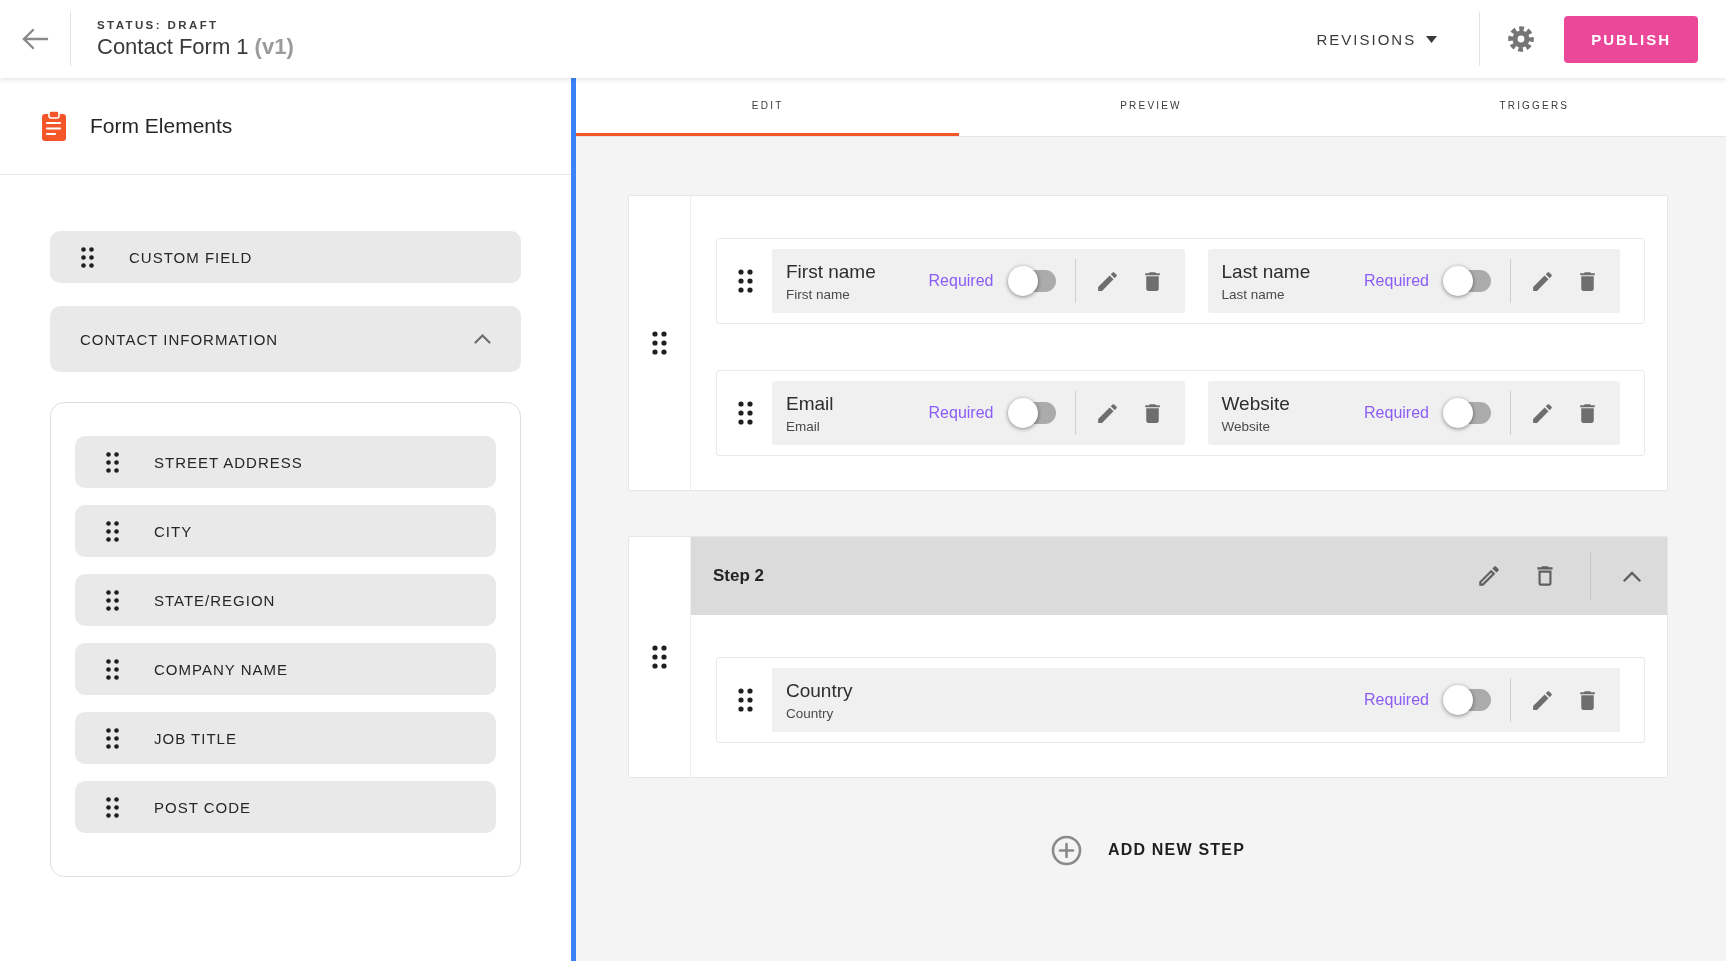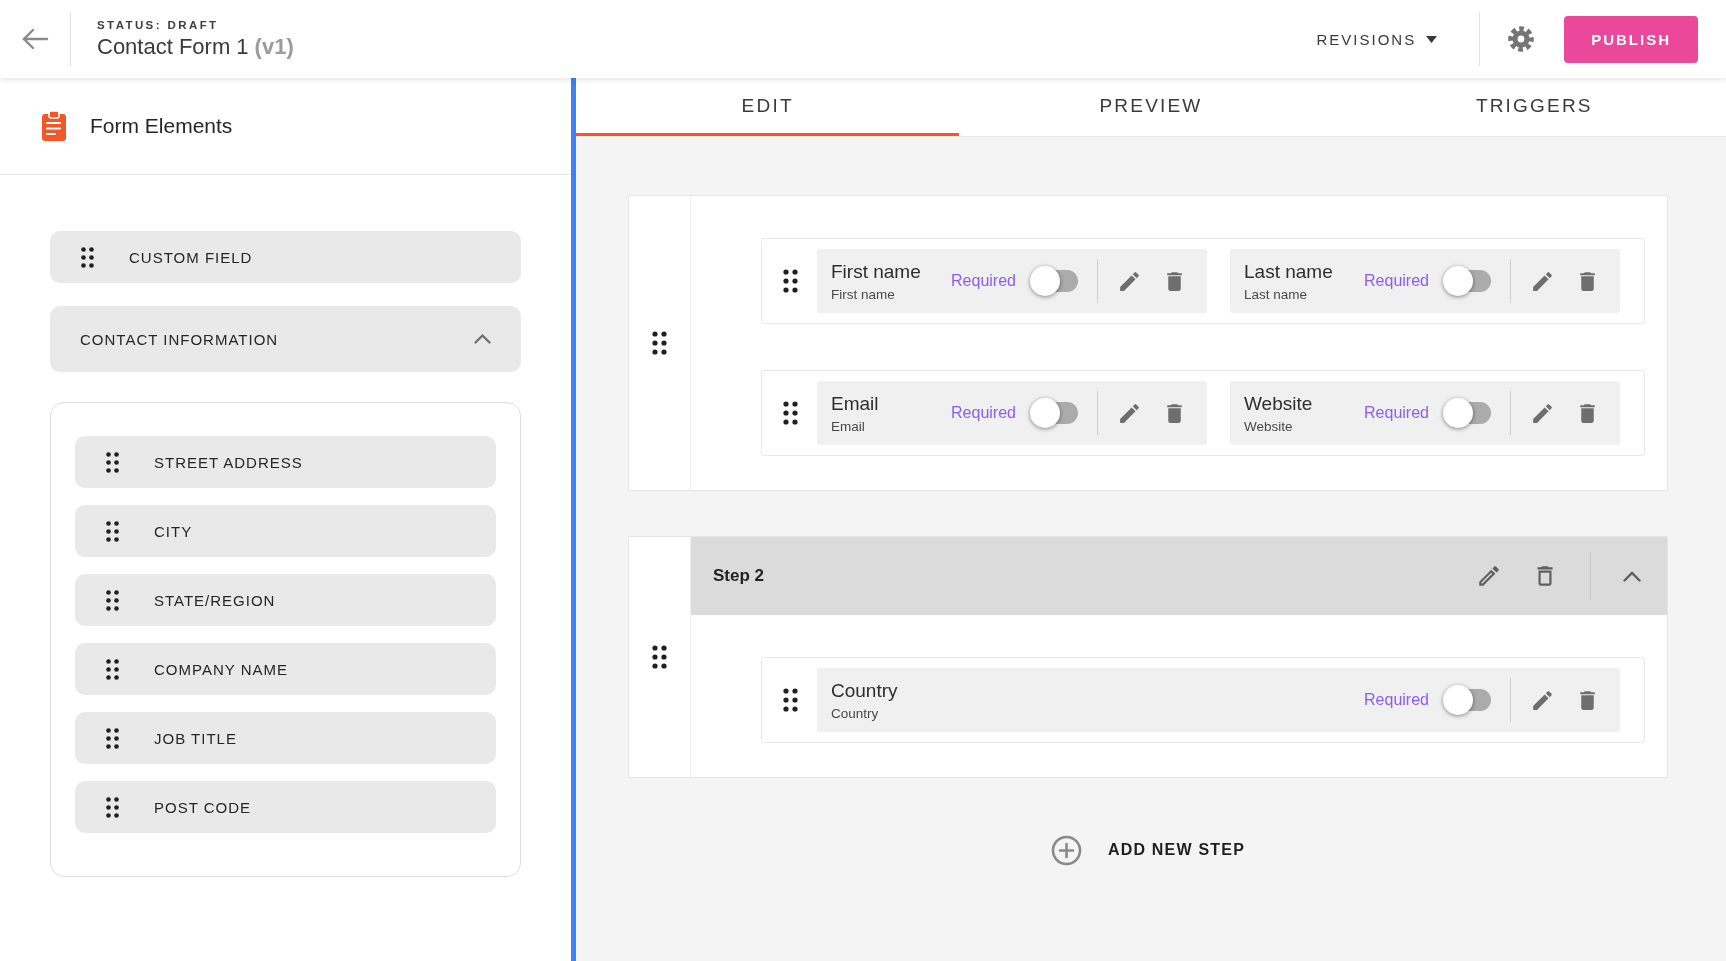--- a/index.html
+++ b/index.html
@@ -29,36 +29,36 @@
   .pill-label { font-size:15px; letter-spacing:1px; color:#262626; }
   .custom-field-pill { margin-bottom:23px; gap:34px; }
   .group-header-pill { height:66px; margin-bottom:30px; justify-content:space-between; }
   .group-box { border:1px solid #DEDEDE; border-radius:14px; padding:33px 24px 43px 24px; background:#fff; }
   .group-item { height:52px; margin-bottom:17px; gap:34px; }
   .group-item:last-child { margin-bottom:0; }
 
   
   .content { flex:1; background:#F4F4F4; display:flex; flex-direction:column; min-width:0; }
   .tabbar { height:59px; background:#fff; display:flex; border-bottom:1px solid #E7E7E7; flex:0 0 auto; }
-  .tab { flex:1; display:flex; align-items:center; justify-content:center; font-size:19px; letter-spacing:2.2px; color:#3A3A3A; cursor:pointer; border-bottom:3px solid transparent; font-weight:500; }
+  .tab { flex:1; display:flex; align-items:center; justify-content:center; font-size:10px; letter-spacing:2.2px; color:#3A3A3A; cursor:pointer; border-bottom:3px solid transparent; font-weight:500; }
   .tab.active { border-bottom-color:#F4562A; }
 
   .canvas { flex:1; padding:58px 58px 0 52px; overflow:hidden; }
 
   .step-card { background:#fff; border:1px solid #E6E6E6; border-radius:2px; display:flex; margin-bottom:45px; }
   .step-rail { width:62px; border-right:1px solid #EFEFEF; display:flex; align-items:center; justify-content:center; flex:0 0 auto; }
   .step-body { flex:1; min-width:0; }
   .step-header { height:78px; background:#DBDBDB; display:flex; align-items:center; padding:0 26px 0 22px; }
   .step-title { font-size:17px; font-weight:700; color:#232323; }
   .step-header-actions { margin-left:auto; display:flex; align-items:center; gap:30px; }
   .icon-btn { background:none; border:none; cursor:pointer; display:flex; align-items:center; justify-content:center; padding:0; }
   .hdr-vdiv { width:1px; height:48px; background:#C6C6C6; margin:0 2px; }
 
   .rows-wrap { padding:42px 22px 34px 25px; }
-  .field-row { background:#fff; border:1px solid #E9E9E9; border-radius:3px; display:flex; align-items:center; padding:10px 24px 10px 20px; gap:18px; margin-bottom:46px;margin-left:45px; }
+  .field-row { background:#fff; border:1px solid #E9E9E9; border-radius:3px; display:flex; align-items:center; padding:10px 24px 10px 20px; gap:18px; margin-bottom:46px; }
   .field-row:last-child { margin-bottom:0; }
   .field-boxes { flex:1; display:flex; gap:23px; min-width:0; }
   .field-box { flex:1; background:#F0F0F0; border-radius:3px; padding:10px 20px 10px 14px; display:flex; align-items:center; min-height:56px; min-width:0; }
   .field-titles { display:flex; flex-direction:column; }
   .field-box.narrow .field-titles { max-width:95px; }
   .field-title { font-size:19px; line-height:1.3; color:#2E2E2E; }
   .field-sublabel { font-size:13.5px; color:#4A4A4A; margin-top:3px; }
   .fb-spacer { flex:1; }
   .required-label { font-size:16px; color:#8b5cf6; margin-right:16px; white-space:nowrap; }
   .toggle { position:relative; width:46px; height:22px; background:#ABABAB; border-radius:11px; cursor:pointer; flex:0 0 auto; }

